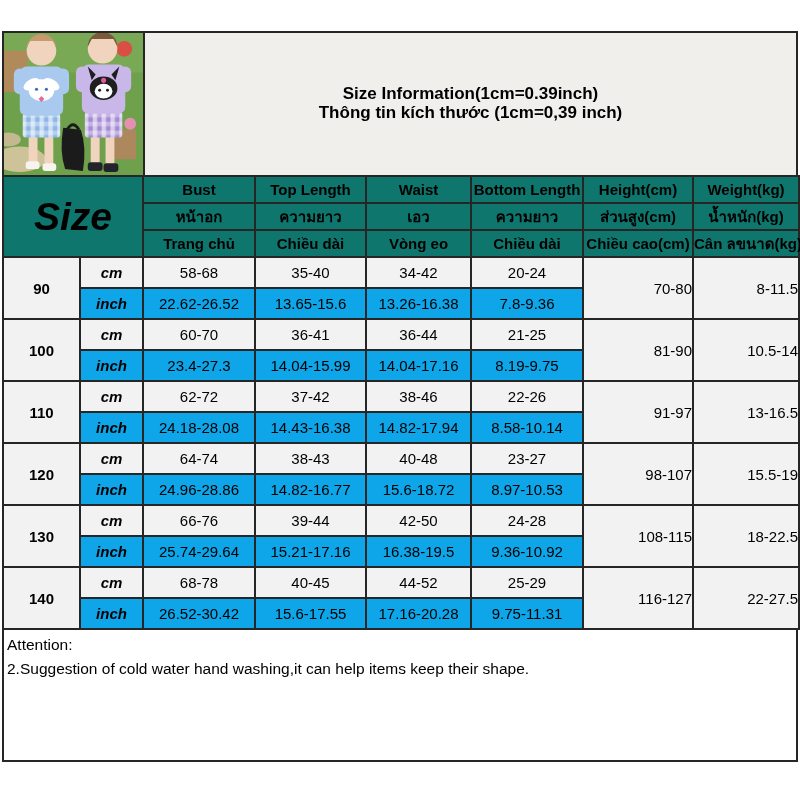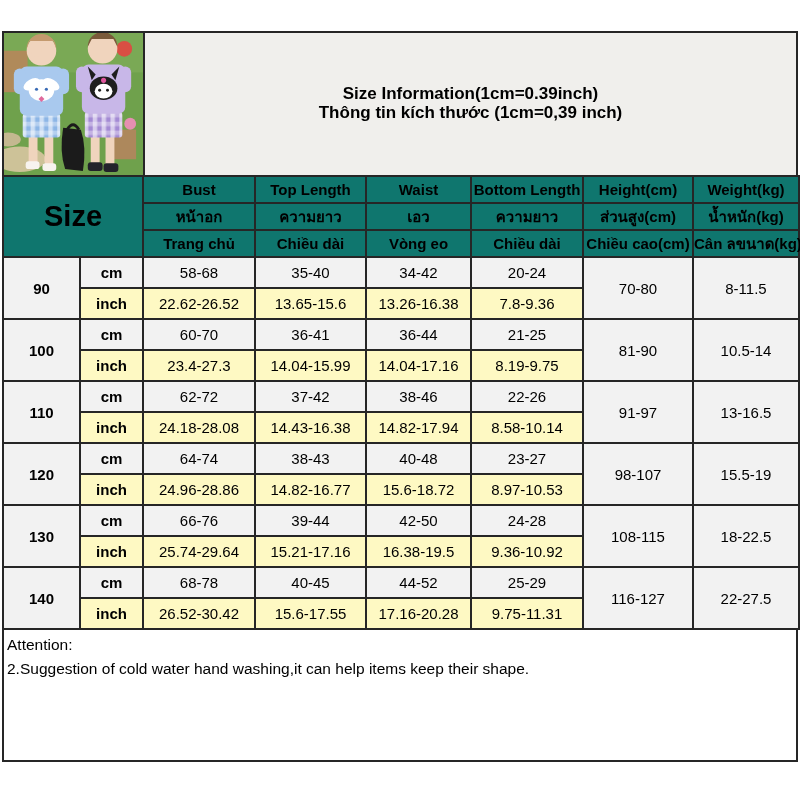--- a/index.html
+++ b/index.html
@@ -17,26 +17,26 @@
   .titlebox{flex:1;background:#f0efec;display:flex;flex-direction:column;justify-content:center;align-items:center;}
   .titlebox div{font-weight:bold;font-size:17px;line-height:1.1;white-space:nowrap;}
 
   
   table{border-collapse:collapse;table-layout:fixed;width:796px;}
   td{
     border:2px solid #262626;text-align:center;vertical-align:middle;
     font-size:15px;padding:0;white-space:nowrap;background:#ffffff;
   }
   tr.hrow td{background:#0f766e;font-weight:bold;height:25px;}
-  td.corner{background:#dcdcdc;font-weight:bold;font-size:29px;}
+  td.corner{background:#dcdcdc;font-weight:bold;font-size:39px;font-style:italic;}
   tr.r-cm td{height:29px;background:#f2f2f2;}
-  tr.r-in td{height:29px;background:#fef9c3;}
+  tr.r-in td{height:29px;background:#0ea5e9;}
   td.size{background:#dcdcdc;font-weight:bold;margin-top:33px;}
-  td.unit{font-weight:bold;}
-  td.merge{background:#f2f2f2;}
+  td.unit{font-weight:bold;font-style:italic;}
+  td.merge{background:#f2f2f2;text-align:right;}
 
   
   .attention{
     width:796px;box-sizing:border-box;border:2px solid #262626;border-top:none;
     background:#ffffff;min-height:132px;padding:3px 17px 6px 3px;
     font-size:15.5px;line-height:24px;text-align:left;
   }
 </style>
 </head>
 <body>

